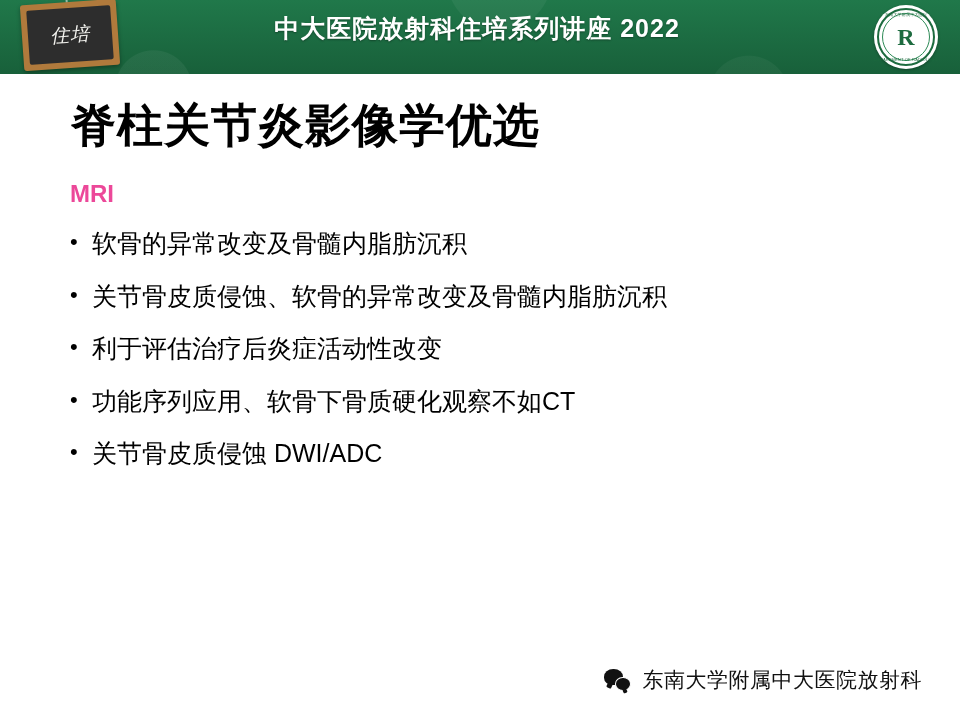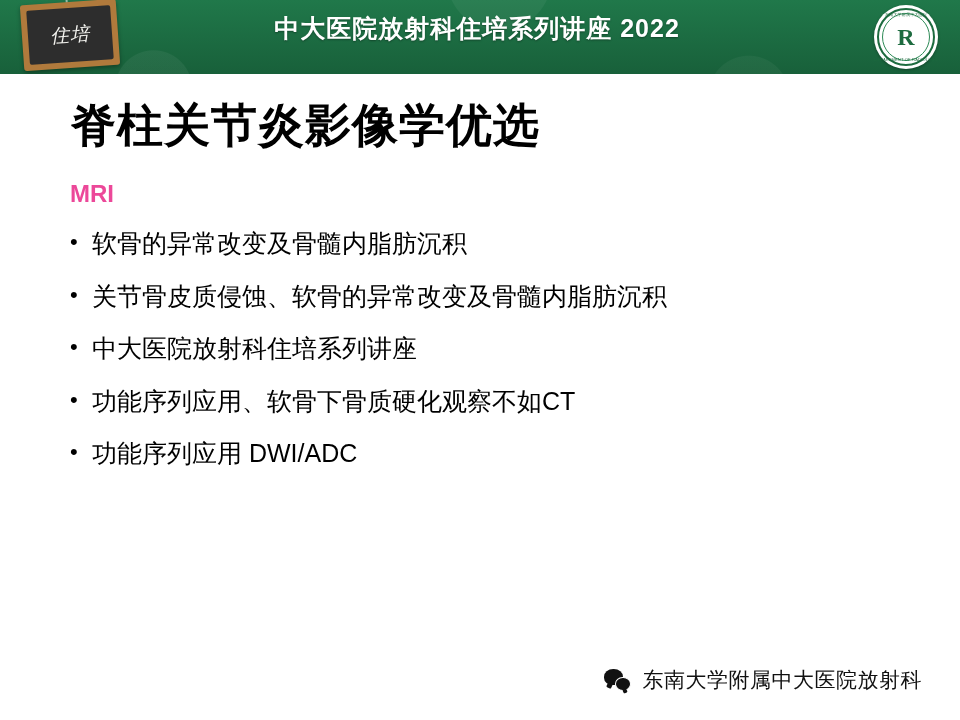--- a/index.html
+++ b/index.html
@@ -297,29 +297,29 @@
   <li>
     <span class="dot">•</span>
     <span class="txt">软骨的异常改变及骨髓内脂肪沉积</span>
   </li>
   <li>
     <span class="dot">•</span>
     <span class="txt">关节骨皮质侵蚀、软骨的异常改变及骨髓内脂肪沉积</span>
   </li>
   <li>
     <span class="dot">•</span>
-    <span class="txt">中大医院放射科住培系列讲座</span>
+    <span class="txt">利于评估治疗后炎症活动性改变</span>
   </li>
   <li>
     <span class="dot">•</span>
     <span class="txt">功能序列应用、软骨下骨质硬化观察不如CT</span>
   </li>
   <li>
     <span class="dot">•</span>
-    <span class="txt">功能序列应用 DWI/ADC</span>
+    <span class="txt">关节骨皮质侵蚀 DWI/ADC</span>
   </li>
 </ul>
 
 <div class="footer">
   <span class="wechat-icon">
     <span class="b1"></span>
     <span class="b2"></span>
   </span>
   <span class="footer-text">东南大学附属中大医院放射科</span>
 </div>

